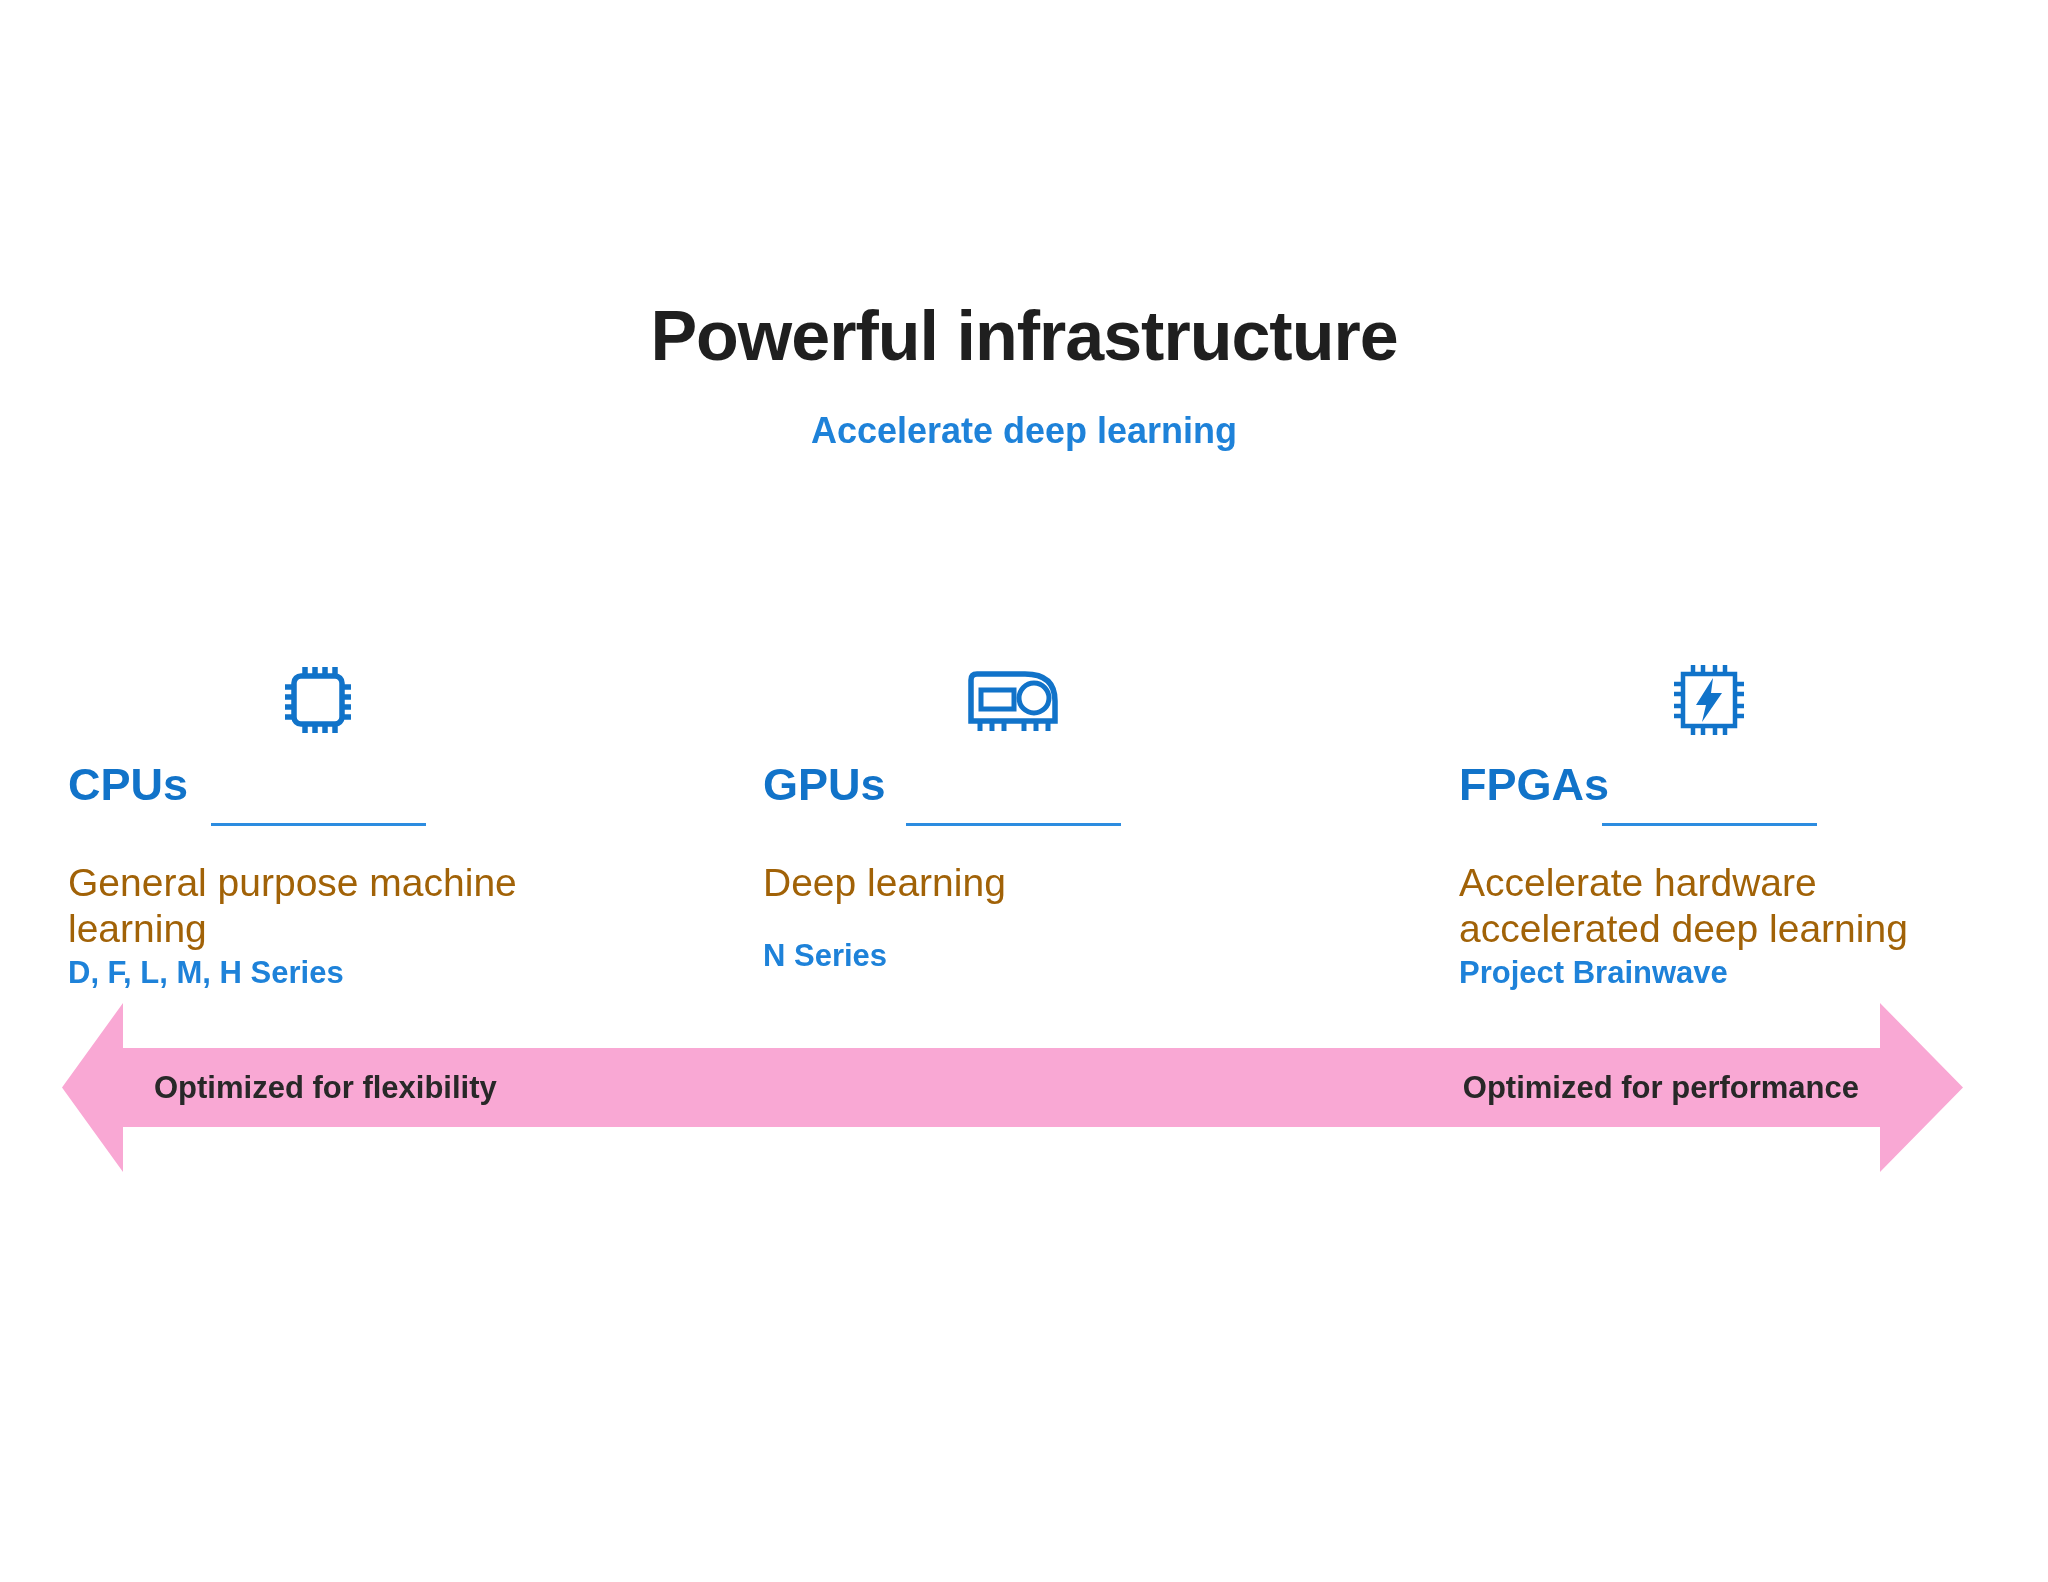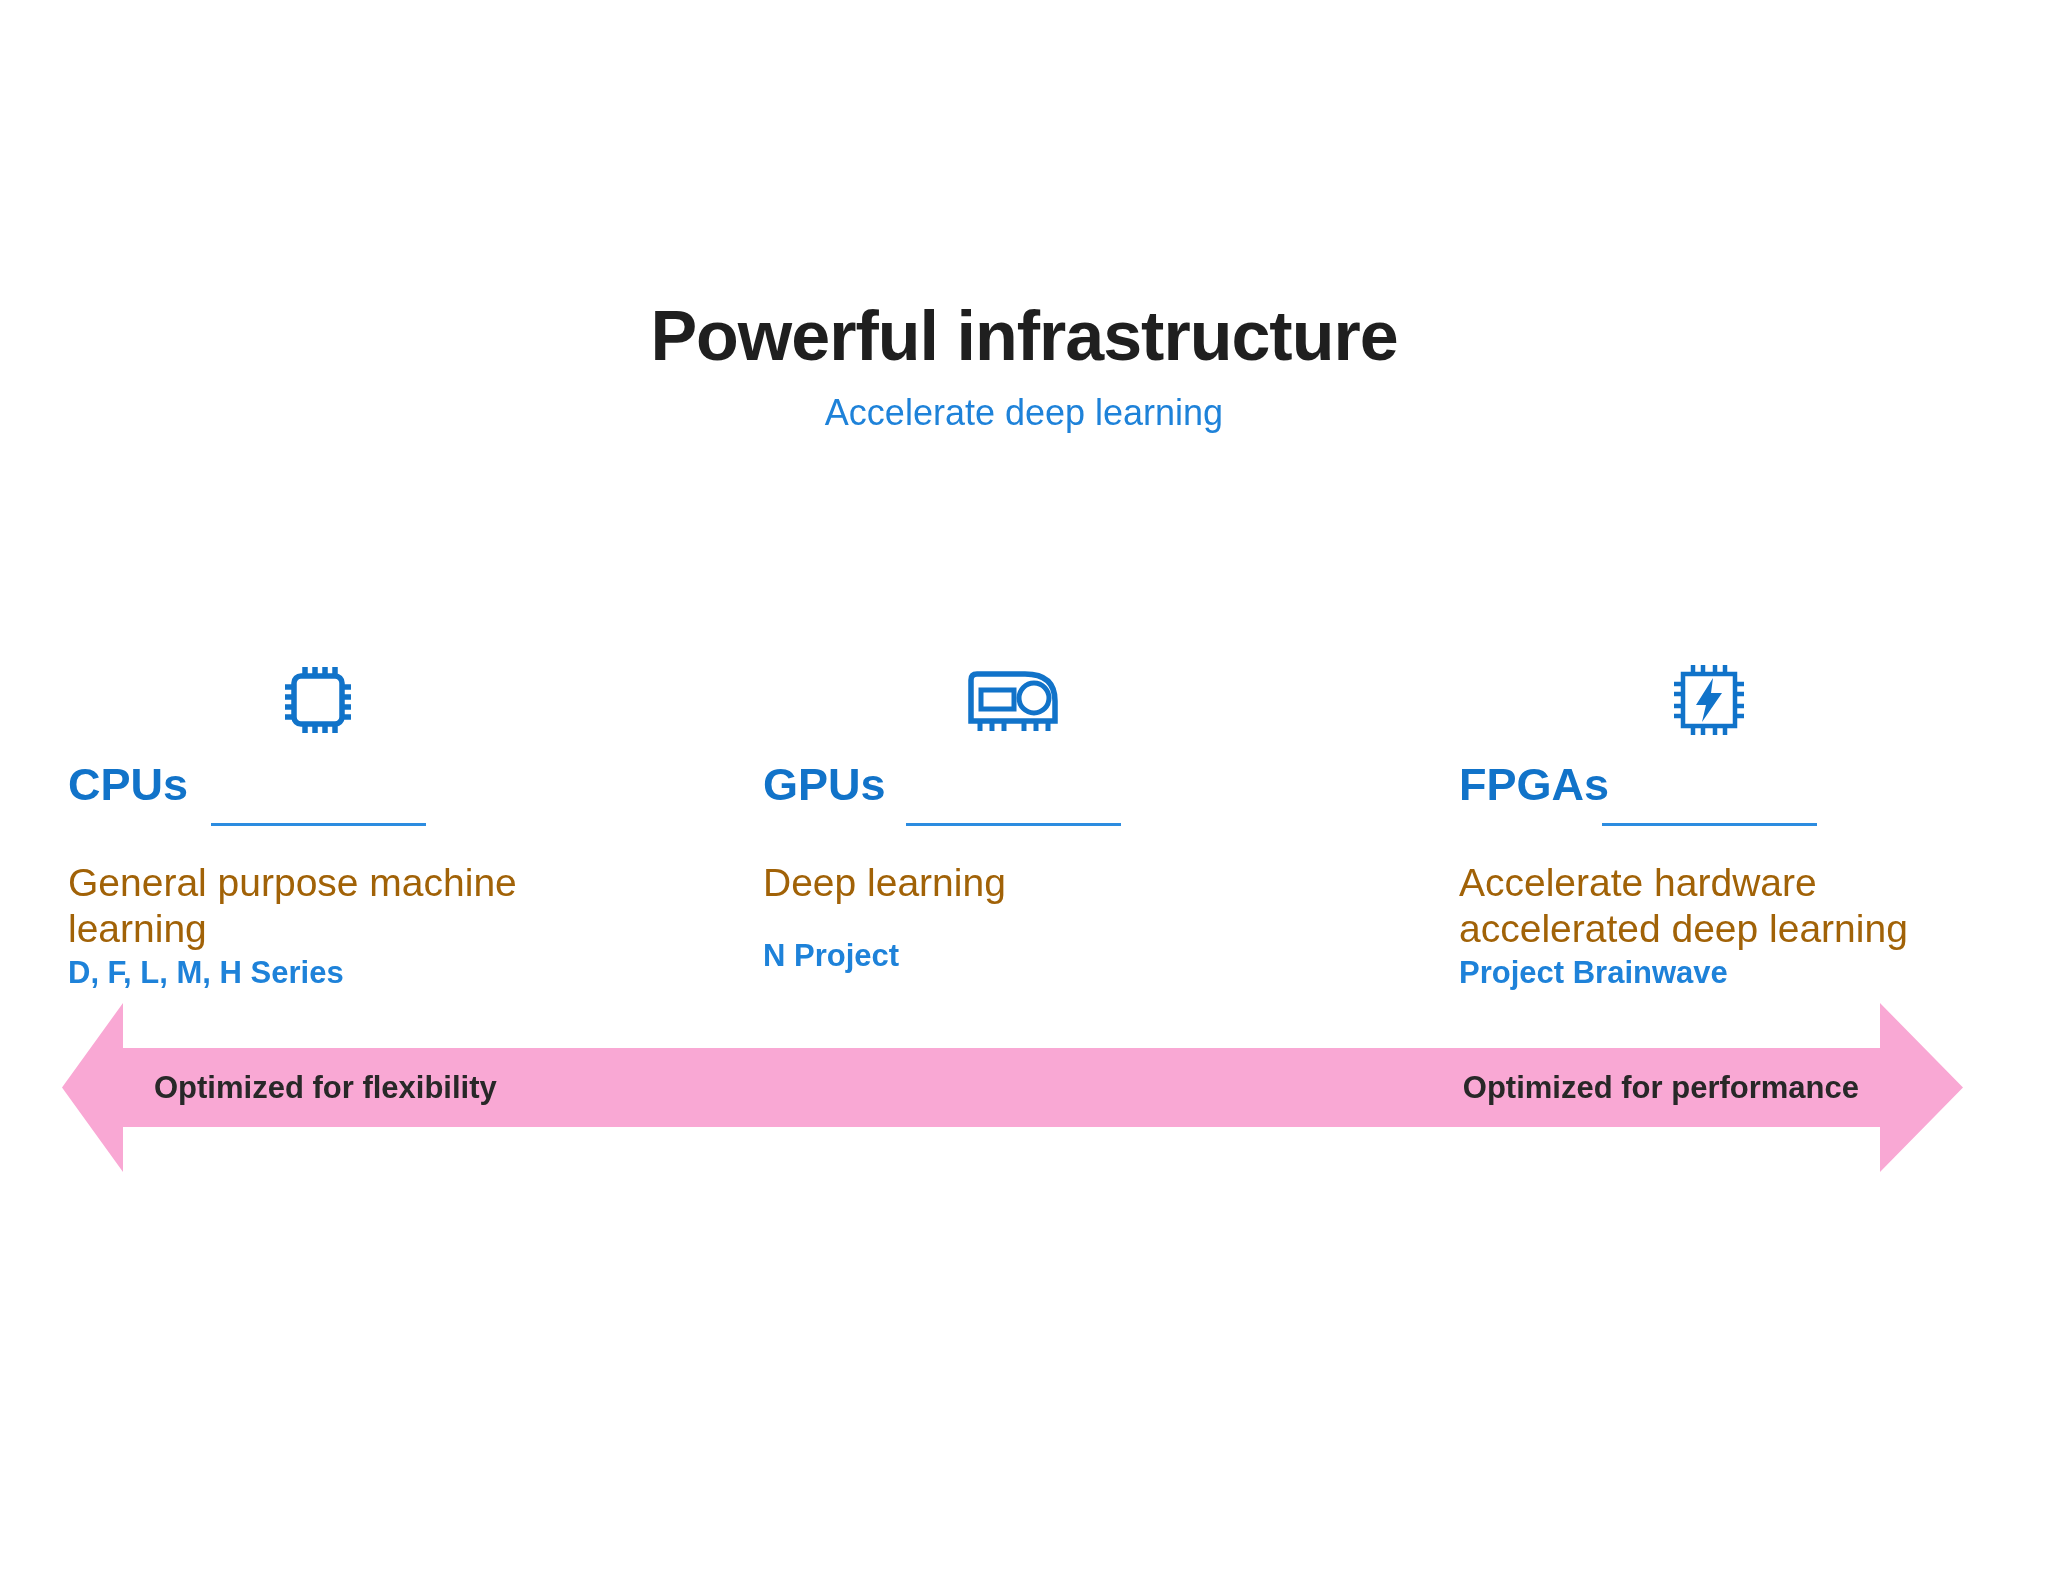--- a/index.html
+++ b/index.html
@@ -12,23 +12,23 @@
   }
   .slide { position:absolute; inset:0;border-radius:12px; }
 
   .title {
     position:absolute; top:296px; left:0; width:100%;
     text-align:center;
     font-size:70px; font-weight:700; letter-spacing:-1px;
     color:#1f1f1f;
   }
   .subtitle {
-    position:absolute; top:392px; left:0; width:100%;
+    position:absolute; top:410px; left:0; width:100%;
     text-align:center;
-    font-size:36px; font-weight:400;
+    font-size:36px; font-weight:700;
     color:#1e82d9;
   }
 
   .col { position:absolute; top:658px; width:500px; }
   .col.cpus  { left:68px;  }
   .col.gpus  { left:763px; }
   .col.fpgas { left:1459px;}
 
   .icon-box { height:84px; display:flex; align-items:center; justify-content:center; }
   .icon-box svg { display:block; }
@@ -125,21 +125,21 @@
             <line x1="39" y1="54" x2="39" y2="64" stroke-width="5"></line>
           <line x1="59" y1="54" x2="59" y2="64" stroke-width="5"></line>
             <line x1="71" y1="54" x2="71" y2="64" stroke-width="5"></line>
             <line x1="83" y1="54" x2="83" y2="64" stroke-width="5"></line>
         </svg>
       </span>
     </div>
     <div class="col-heading">GPUs</div>
     <div class="col-underline"></div>
     <div class="col-desc">Deep learning</div>
-    <div class="col-series">N Project</div>
+    <div class="col-series">N Series</div>
   </div>
 
   <div class="col fpgas">
     <div class="icon-box">
       <span>
         <svg width="80" height="80" viewBox="0 0 80 80" fill="none" stroke="#1173c9" stroke-width="4.5">
           <rect x="14" y="14" width="52" height="52"></rect>
           <line x1="24" y1="5" x2="24" y2="14"></line>
             <line x1="34" y1="5" x2="34" y2="14"></line>
             <line x1="46" y1="5" x2="46" y2="14"></line>

